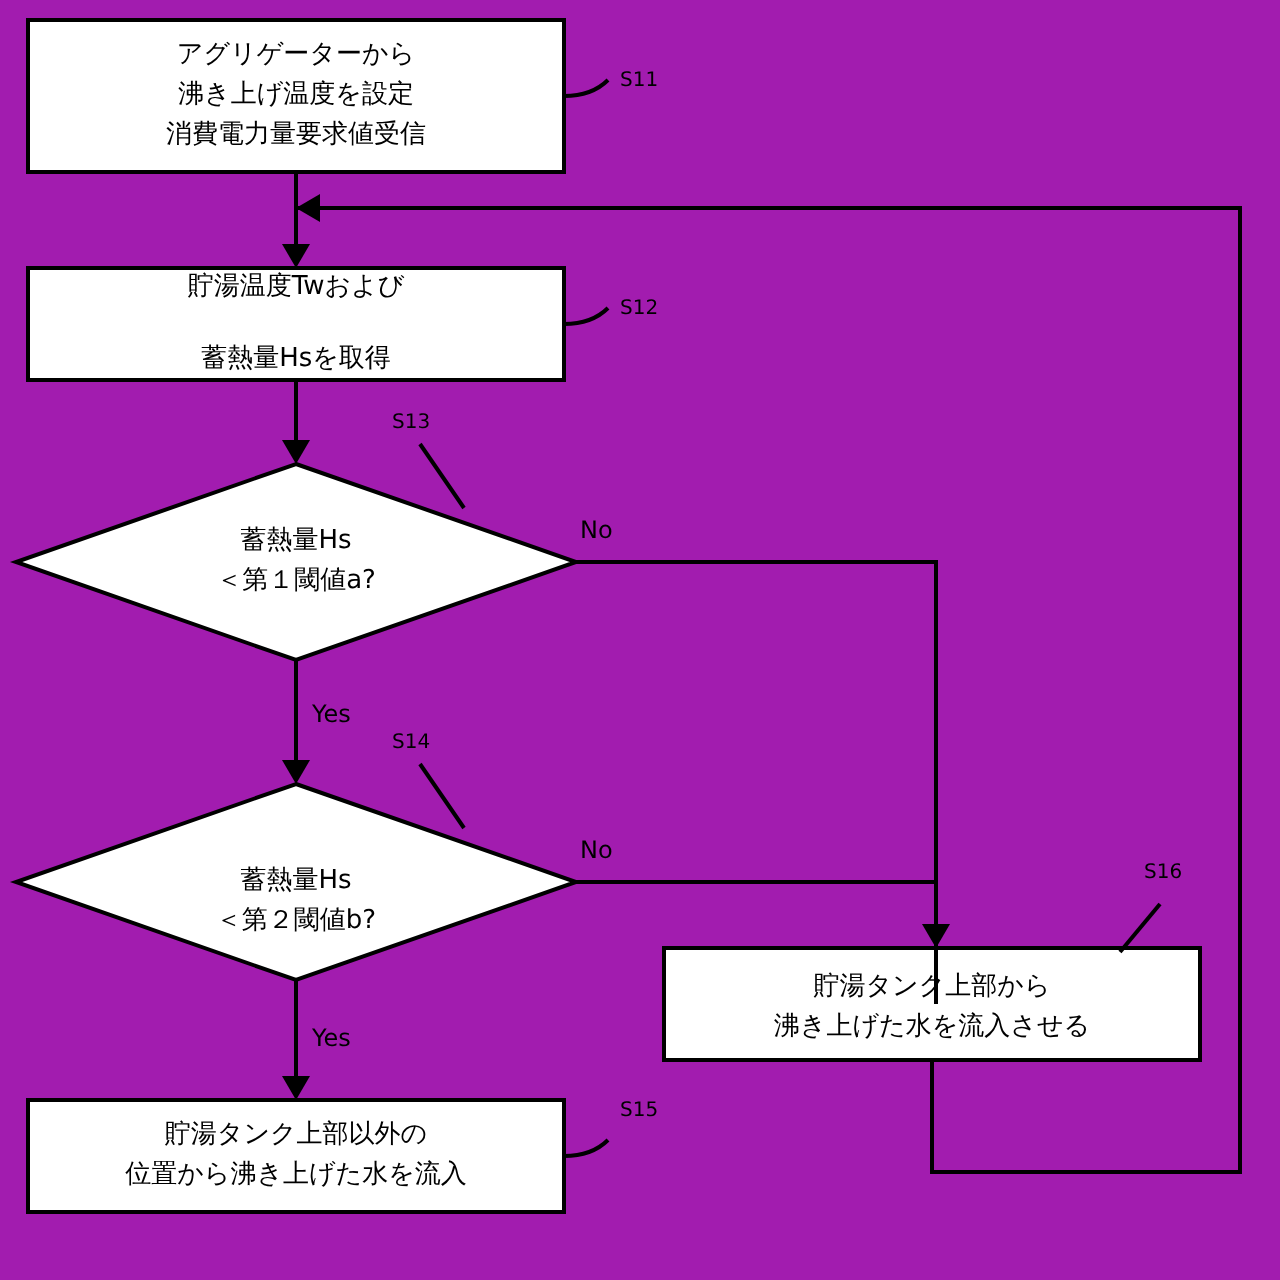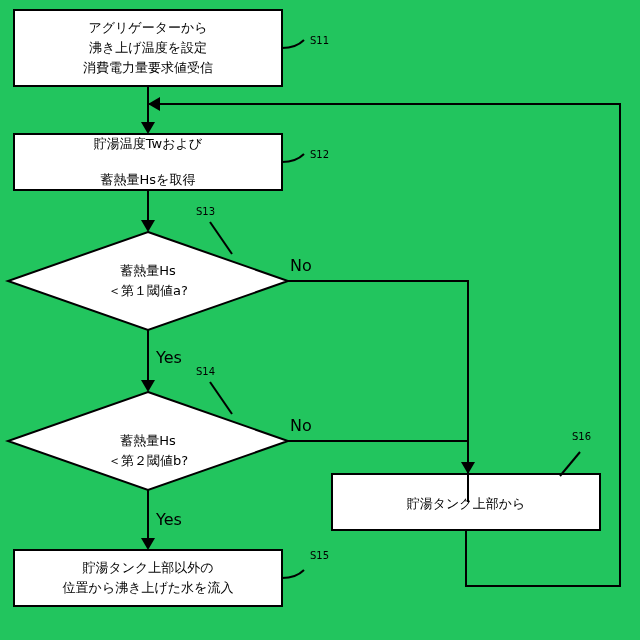--- a/index.html
+++ b/index.html
@@ -4,21 +4,21 @@
 <style>
   html, body {
     margin: 0;
     padding: 0;
     background: #ffffff;
   }
   #canvas {
     position: relative;
     width: 640px;
     height: 640px;
-    background: #22c55e;
+    background: #a21caf;
     font-family: "DejaVu Sans", "Liberation Sans", sans-serif;
     overflow: hidden;
   }
   .svg-layer {
     position: absolute;
     left: 0;
     top: 0;
     width: 640px;
     height: 640px;
   }
@@ -39,21 +39,21 @@
     position: absolute;
     color: #000000;
     font-size: 13px;
     line-height: 15px;
     white-space: pre;
   }
   .step-label {
     font-size: 10px;
   }
   .branch-label {
-    font-size: 16px;
+    font-size: 12px;
   }
 </style>
 </head>
 <body>
 
 <div id="canvas">
 
   <svg class="svg-layer" viewBox="0 0 640 640" xmlns="http://www.w3.org/2000/svg">
     <g fill="#ffffff" stroke="#000000" stroke-width="2">
 
@@ -127,20 +127,21 @@
     <div>＜第１閾値a?</div>
   </div>
 
   <div class="node-text" style="left:48px; top:411px; width:200px; height:60px;justify-content:flex-end;">
     <div>蓄熱量Hs</div>
     <div>＜第２閾値b?</div>
   </div>
 
   <div class="node-text" style="left:332px; top:476px; width:268px; height:56px;">
     <div>貯湯タンク上部から</div>
+    <div>沸き上げた水を流入させる</div>
   </div>
 
   <div class="node-text" style="left:14px; top:550px; width:268px; height:56px;">
     <div>貯湯タンク上部以外の</div>
     <div>位置から沸き上げた水を流入</div>
   </div>
 
   <div class="label step-label" style="left:310px; top:33px;">S11</div>
   <div class="label step-label" style="left:310px; top:147px;">S12</div>
   <div class="label step-label" style="left:196px; top:204px;">S13</div>

